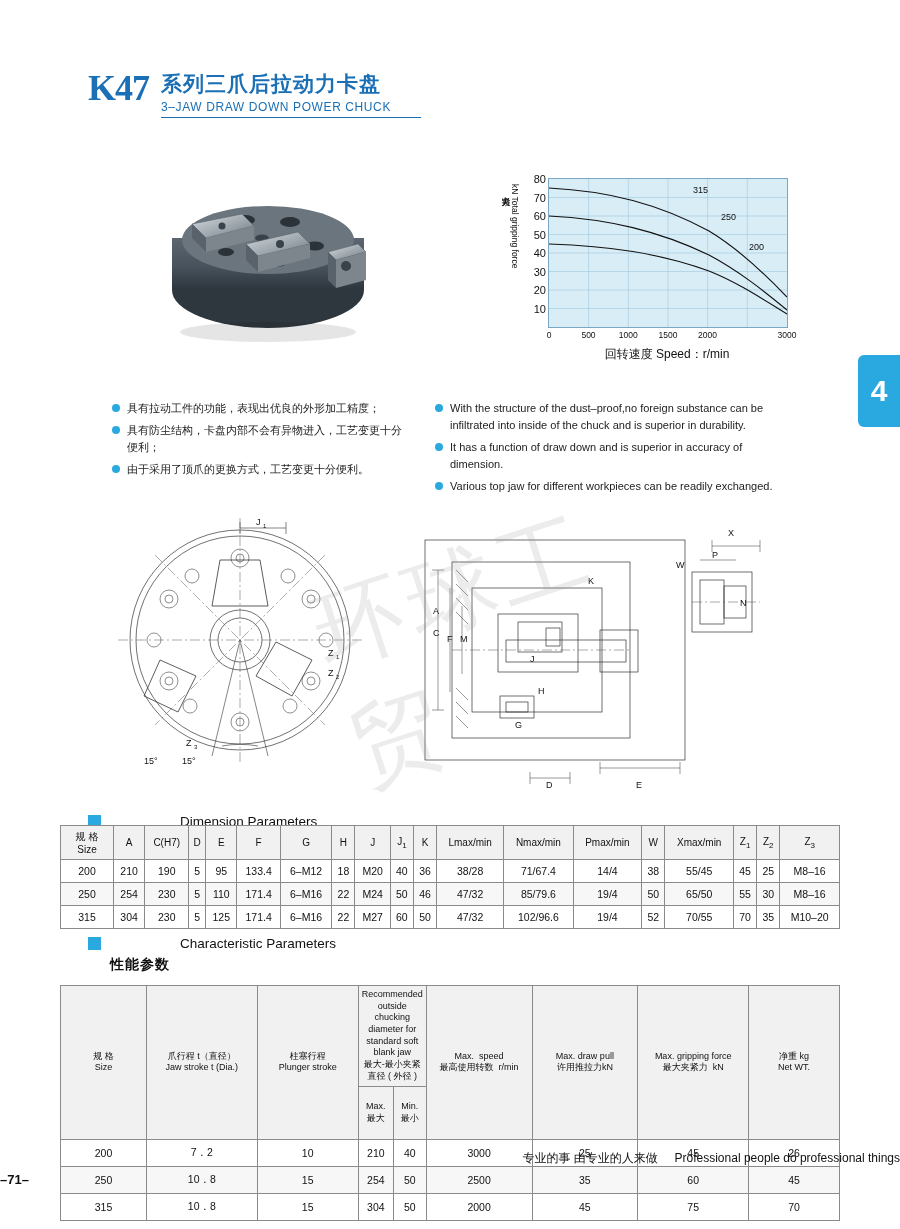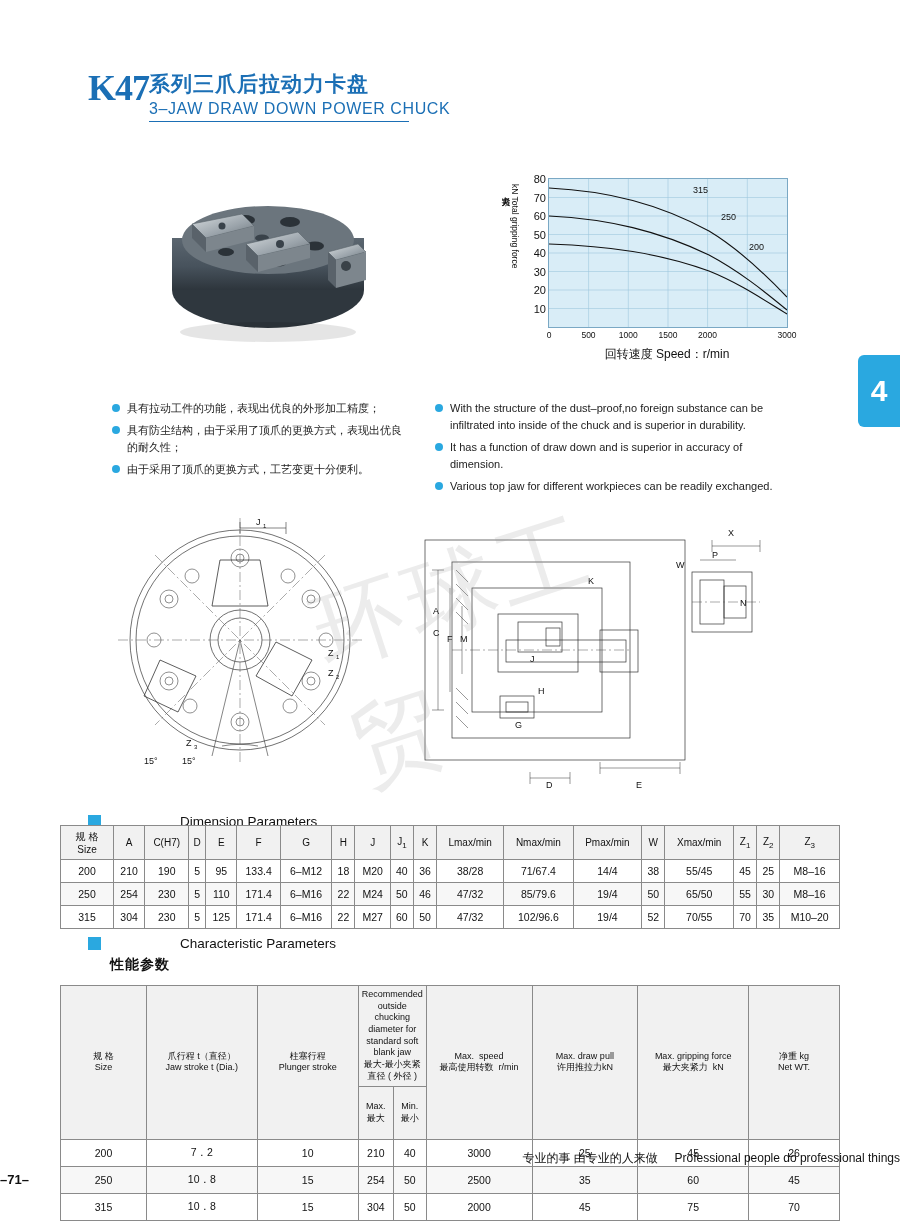--- a/index.html
+++ b/index.html
@@ -8,23 +8,23 @@
     font-family:"Liberation Sans", sans-serif;color:#222;overflow:hidden;
   }
   .page{position:absolute;inset:0;}
 
   
   .header{position:absolute;left:88px;top:70px;display:flex;align-items:flex-start;}
   .code{
     font-family:"Liberation Serif", serif;font-size:36px;font-weight:bold;
     color:#1b6fb5;line-height:1;letter-spacing:-1px;
   }
-  .titles{padding-top:2px;}
+  .titles{margin-left:12px;padding-top:2px;}
   .title-cn{font-size:21px;font-weight:bold;color:#1b6fb5;letter-spacing:1px;line-height:1.1;}
-  .title-en{font-size:16px;color:#1b6fb5;letter-spacing:0.6px;margin-top:5px;}
+  .title-en{font-size:12px;color:#1b6fb5;letter-spacing:0.6px;margin-top:5px;}
   .title-underline{border-bottom:1px solid #1b6fb5;width:260px;margin-top:3px;}
 
   
   .side-tab{
     position:absolute;right:0;top:355px;width:42px;height:72px;background:#2aa8e0;
     border-radius:6px 0 0 6px;color:#fff;font-size:30px;font-weight:bold;
     display:flex;align-items:center;justify-content:center;
   }
 
   
@@ -208,21 +208,21 @@
     <div class="xaxis-title">回转速度  Speed：r/min</div>
   </div>
 
   <div class="bullets cn">
     <div class="bullet-row">
       <span class="dot"></span>
       <span class="bullet-text">具有拉动工件的功能，表现出优良的外形加工精度；</span>
     </div>
     <div class="bullet-row">
       <span class="dot"></span>
-      <span class="bullet-text">具有防尘结构，由于采用了顶爪的更换方式，表现出优良的耐久性；</span>
+      <span class="bullet-text">具有防尘结构，卡盘内部不会有异物进入，工艺变更十分便利；</span>
     </div>
     <div class="bullet-row">
       <span class="dot"></span>
       <span class="bullet-text">由于采用了顶爪的更换方式，工艺变更十分便利。</span>
     </div>
   </div>
 
   <div class="bullets en">
     <div class="bullet-row">
       <span class="dot"></span>

